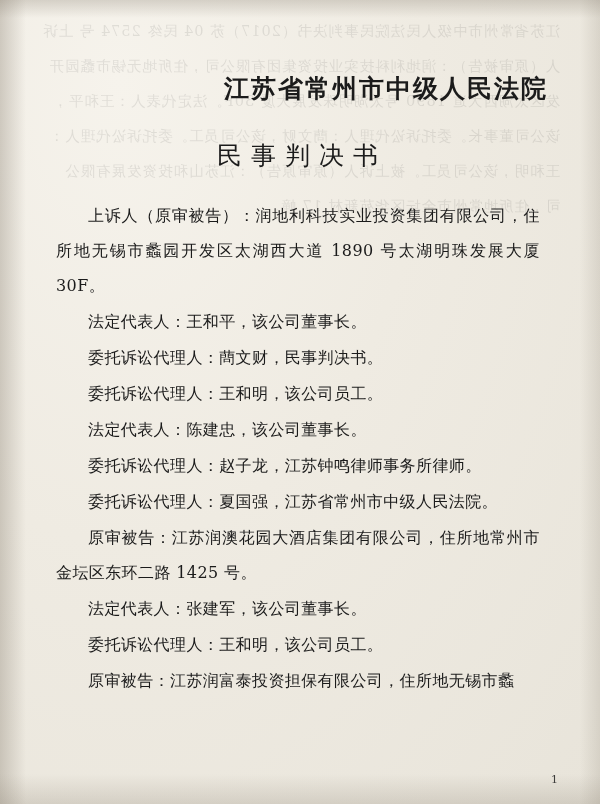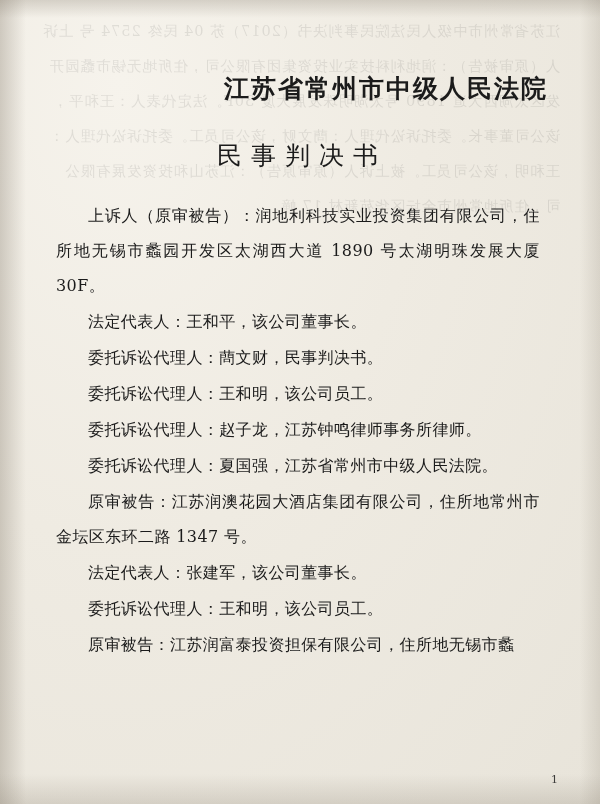--- a/index.html
+++ b/index.html
@@ -141,23 +141,24 @@
     <div class="court-name">江苏省常州市中级人民法院</div>
 
     <div class="doc-type">民事判决书</div>
 
 
     <div class="body-text">
       <p class="para">上诉人（原审被告）：润地利科技实业投资集团有限公司，住所地无锡市蠡园开发区太湖西大道 1890 号太湖明珠发展大厦 30F。</p>
       <p class="para">法定代表人：王和平，该公司董事长。</p>
       <p class="para">委托诉讼代理人：蔄文财，民事判决书。</p>
       <p class="para">委托诉讼代理人：王和明，该公司员工。</p>
+      <p class="para">法定代表人：陈建忠，该公司董事长。</p>
       <p class="para">委托诉讼代理人：赵子龙，江苏钟鸣律师事务所律师。</p>
       <p class="para">委托诉讼代理人：夏国强，江苏省常州市中级人民法院。</p>
-      <p class="para">原审被告：江苏润澳花园大酒店集团有限公司，住所地常州市金坛区东环二路 1347 号。</p>
+      <p class="para">原审被告：江苏润澳花园大酒店集团有限公司，住所地常州市金坛区东环二路 1425 号。</p>
       <p class="para">法定代表人：张建军，该公司董事长。</p>
       <p class="para">委托诉讼代理人：王和明，该公司员工。</p>
       <p class="para">原审被告：江苏润富泰投资担保有限公司，住所地无锡市蠡</p>
     </div>
 
   </div>
 
   <div class="page-number">1</div>
 
 </div>

